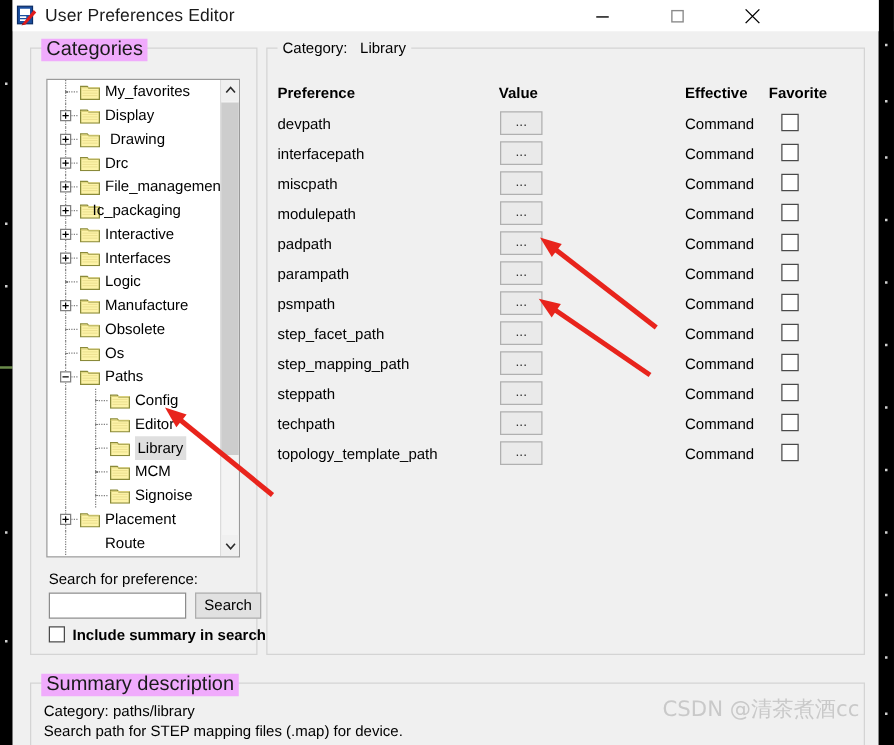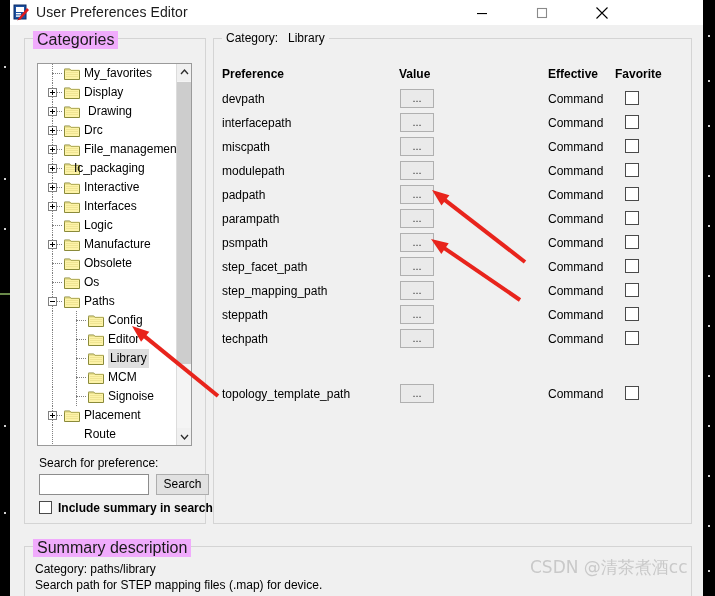--- a/index.html
+++ b/index.html
@@ -693,21 +693,21 @@
           <div class="pref-value-btn">...</div>
           <div class="pref-effective">Command</div>
           <div class="pref-fav"></div>
         </div>
         <div class="pref-row" style="top: 290px;">
           <div class="pref-name">techpath</div>
           <div class="pref-value-btn">...</div>
           <div class="pref-effective">Command</div>
           <div class="pref-fav"></div>
         </div>
-        <div class="pref-row" style="top: 314px; margin-top: 31px;">
+        <div class="pref-row" style="top: 314px;">
           <div class="pref-name">topology_template_path</div>
           <div class="pref-value-btn">...</div>
           <div class="pref-effective">Command</div>
           <div class="pref-fav"></div>
         </div>
       </div>
   </div>
 
   <div class="group" id="summary-group">
     <div class="legend">Summary description</div>

